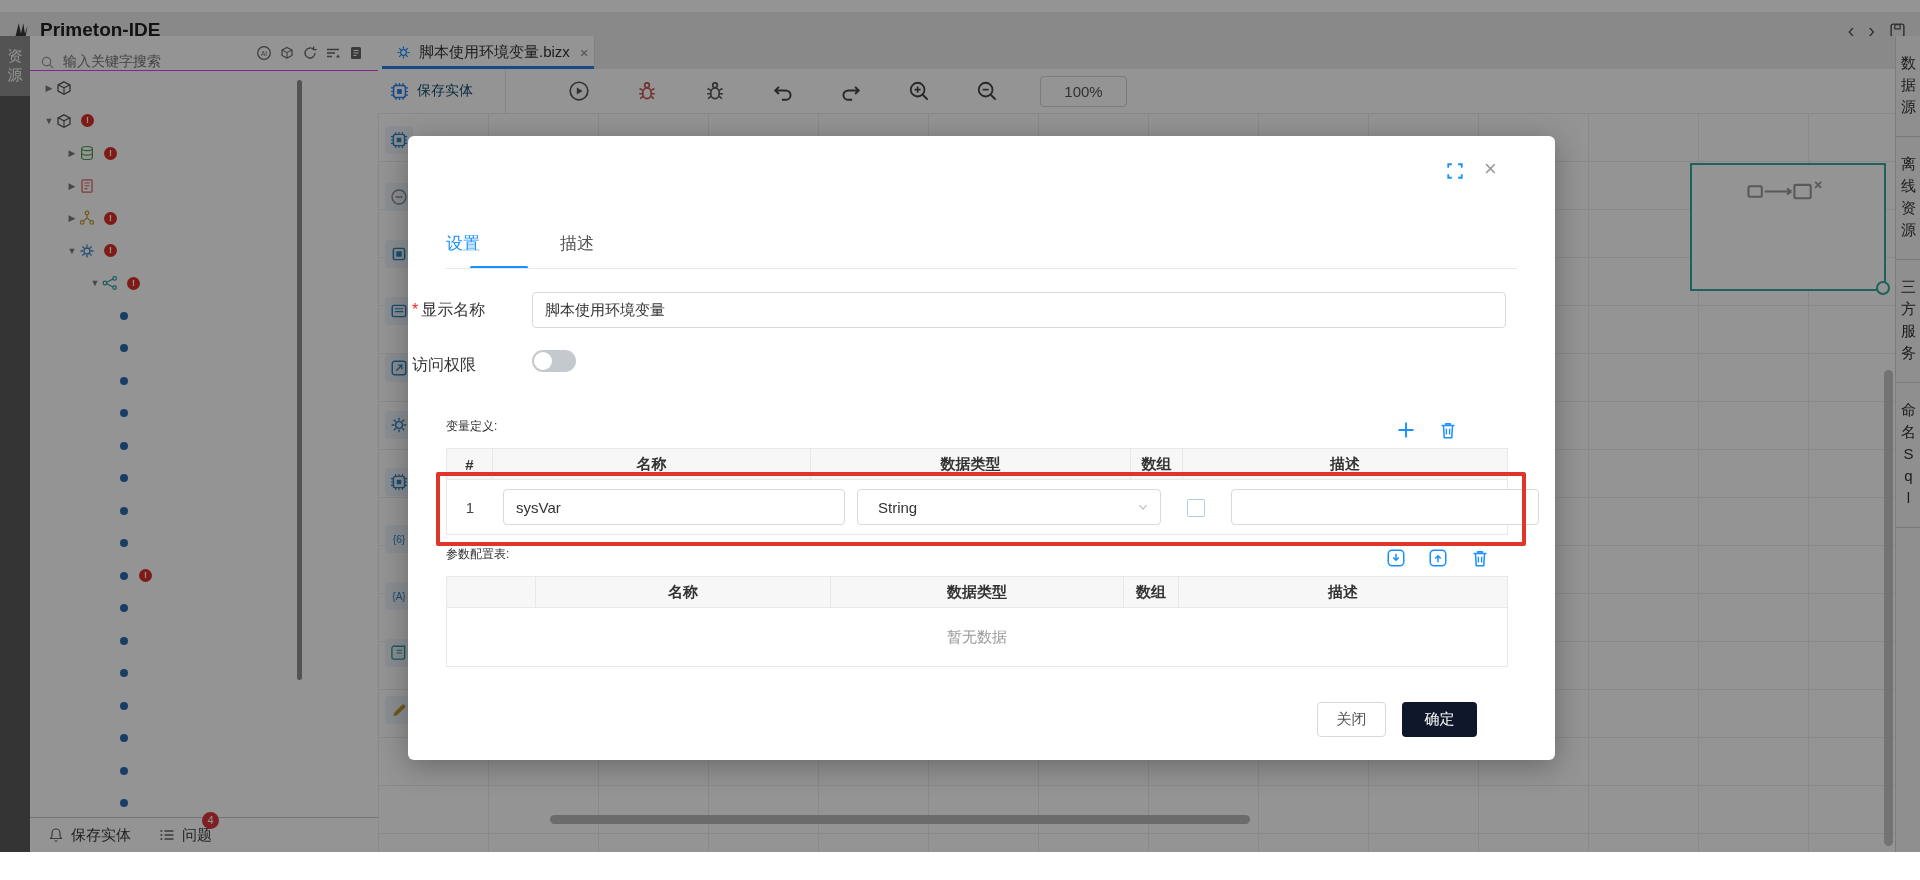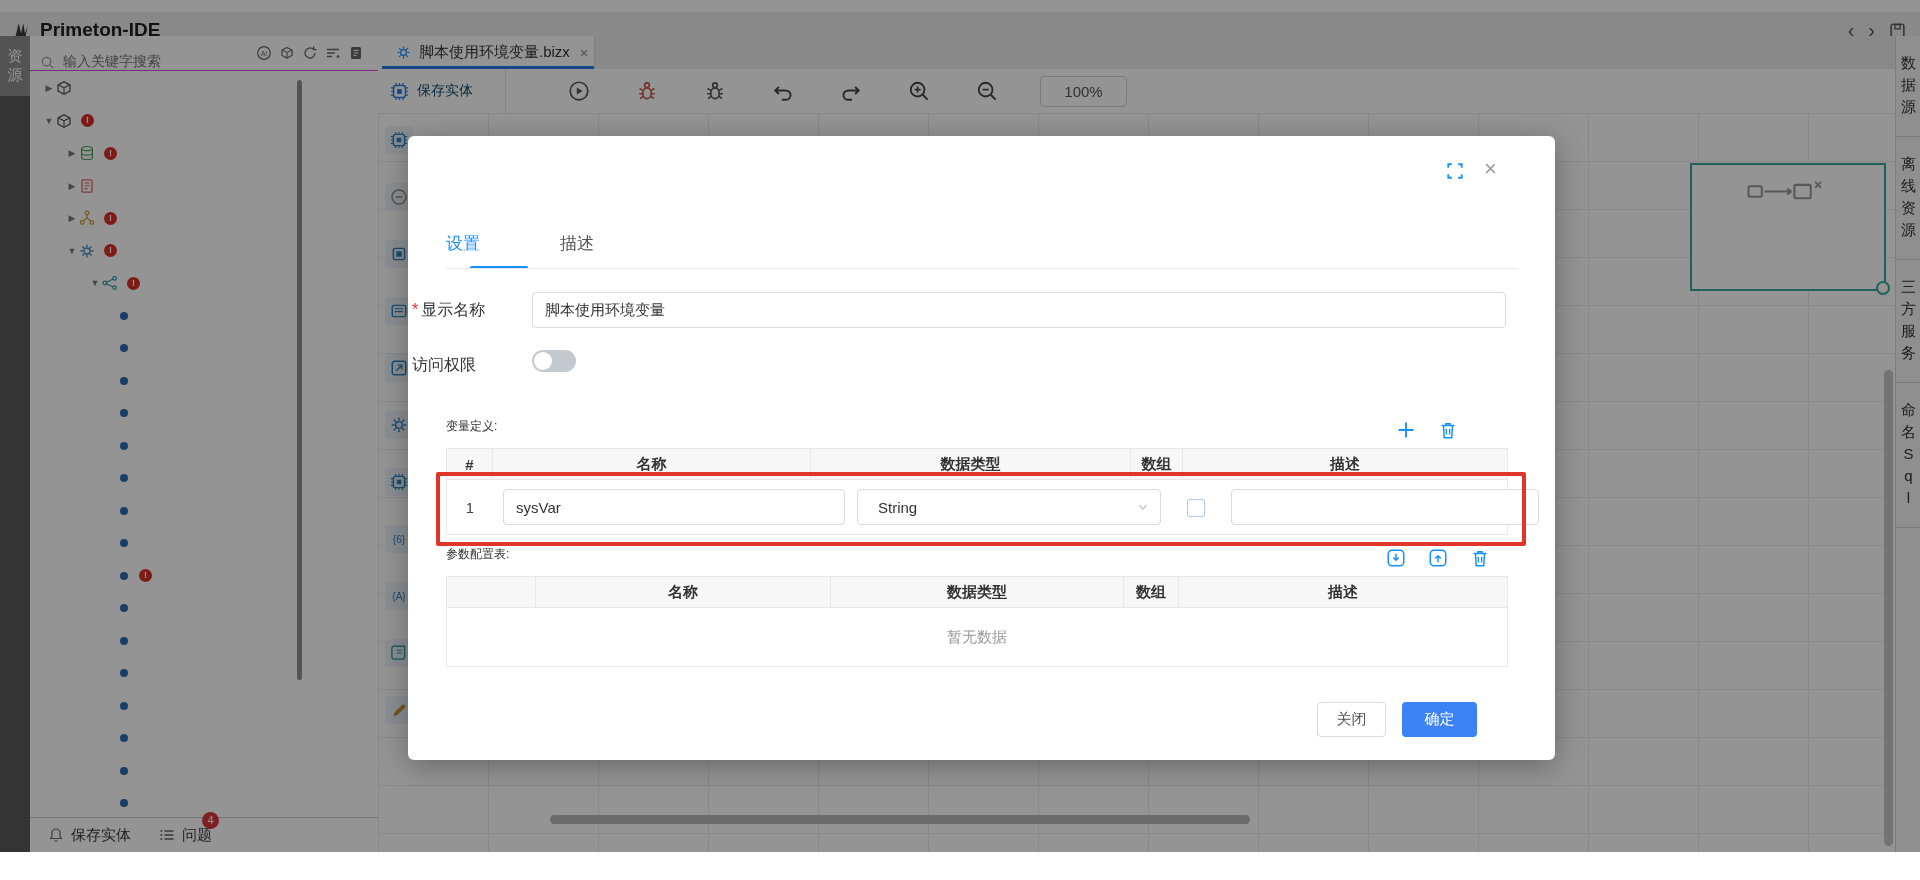--- a/index.html
+++ b/index.html
@@ -109,21 +109,21 @@
   .row-index{position:absolute;left:0;width:46px;text-align:center;font-size:15px;color:#444;}
   .cell-select{position:absolute;border:1px solid #d9d9d9;border-radius:4px;background:#fff;font-size:15px;
                color:#333;display:flex;align-items:center;padding:0 12px;box-sizing:border-box;}
   .cell-select .chev{position:absolute;right:10px;display:flex;}
   .cell-check{position:absolute;width:16px;height:16px;border:1px solid #aecdea;border-radius:2px;background:#fff;}
   .red-box{position:absolute;left:28px;top:336px;width:1082px;height:66px;border:4px solid #e0352b;
            border-radius:2px;pointer-events:none;}
   .m-footer-btn{position:absolute;height:35px;border-radius:4px;font-size:15px;display:flex;align-items:center;
                 justify-content:center;box-sizing:border-box;}
   .btn-close{left:909px;top:566px;width:69px;border:1px solid #d9d9d9;background:#fff;color:#555;}
-  .btn-ok{left:994px;top:566px;width:75px;background:#3b82f6;color:#fff;}
+  .btn-ok{left:994px;top:566px;width:75px;background:#0f172a;color:#fff;}
 </style>
 </head>
 <body>
 
 <div id="app">
 
   <div class="titlebar">
     <span class="logo">
         <svg width="18" height="18" viewBox="0 0 16 16" xmlns="http://www.w3.org/2000/svg">
           <path d="M3 14 6 2l2 9 2-9 1.5 9L14 4l-2 10z" fill="#3a3a3a"></path>

